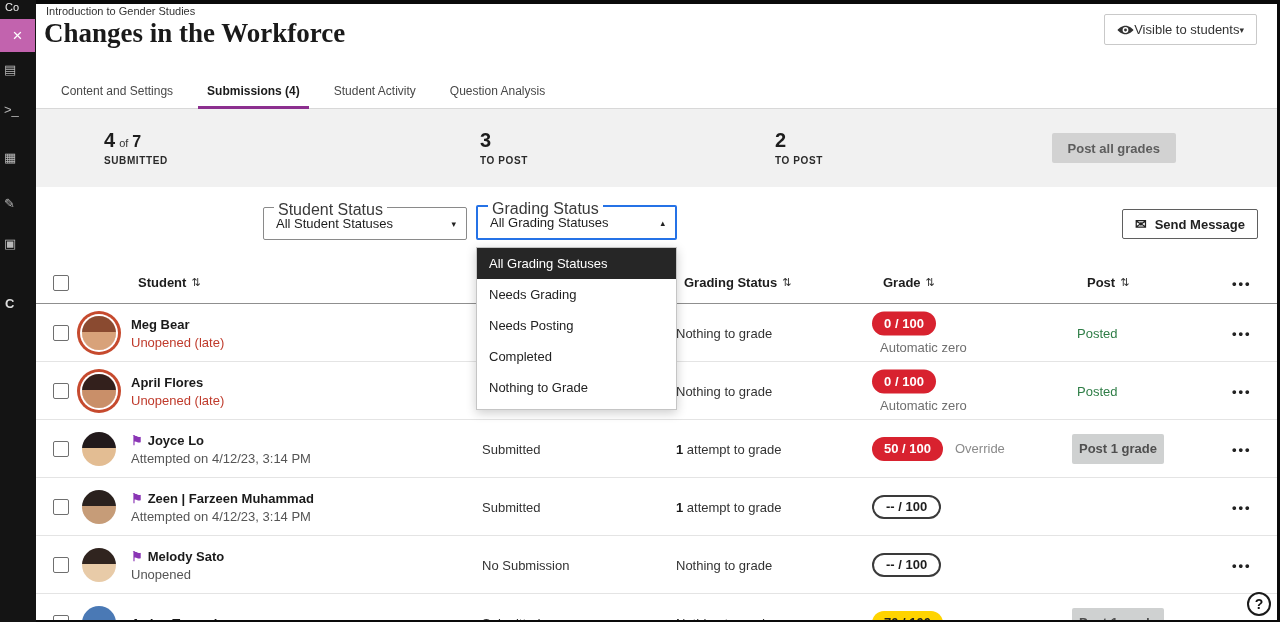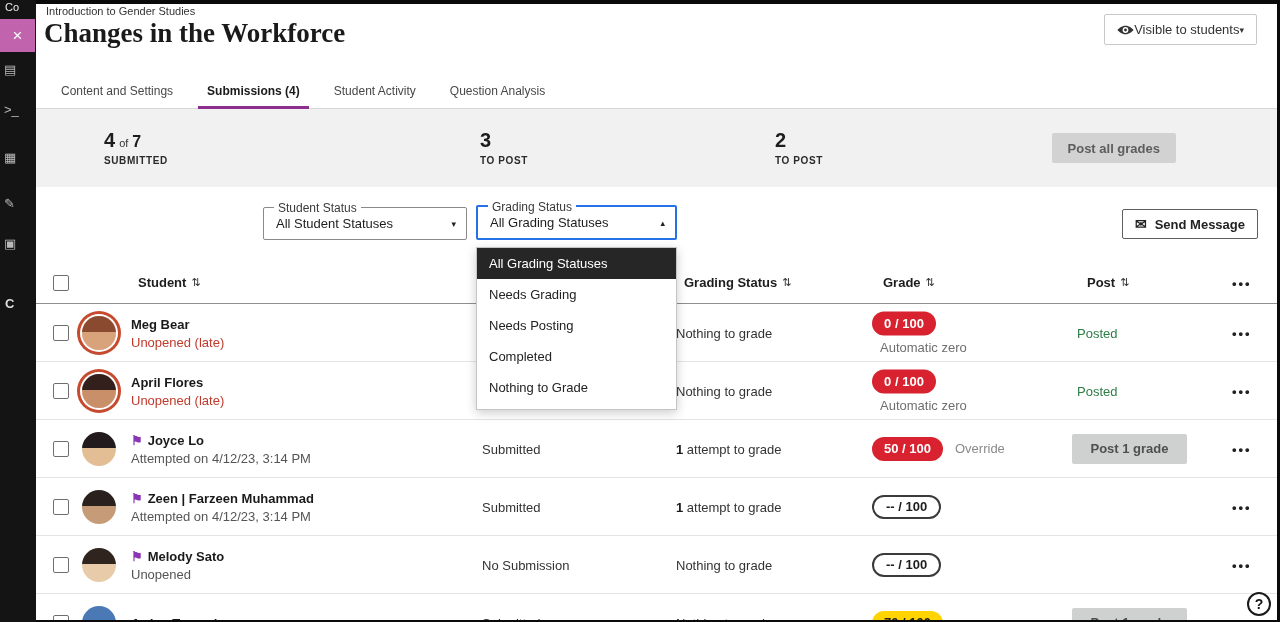--- a/index.html
+++ b/index.html
@@ -45,21 +45,21 @@
                   border:none; border-radius:2px; font-size:13px; font-weight:700; color:#5d5d5d; cursor:pointer; font-family:inherit; }
 
   
   .search-box { position:absolute; left:9px; top:203px; width:206px; height:33px; border:1px solid #b5b5b5; border-radius:2px;
                 display:flex; align-items:center; padding:0 10px; gap:8px; background:#fff; }
   .search-box input { border:none; outline:none; flex:1; font-size:13px; color:#333; font-family:inherit; min-width:0; }
   .search-box input::placeholder { color:#757575; }
 
   .select { position:absolute; top:203px; height:33px; border:1px solid #8a8a8a; border-radius:2px; background:#fff;
             display:flex; align-items:center; padding:0 10px 0 12px; font-size:13px; color:#1d1d1d; cursor:pointer; }
-  .select .lbl { position:absolute; top:-7px; left:10px; font-size:12px; color:#3a3a3a; background:#fff; padding:0 4px; white-space:nowrap; }
+  .select .lbl { position:absolute; top:-7px; left:10px; font-size:16px; color:#3a3a3a; background:#fff; padding:0 4px; white-space:nowrap; }
   .select .val { flex:1; white-space:nowrap; overflow:hidden; }
   .select .caret { font-size:9px; color:#222; margin-left:8px; }
   .select.student { left:227px; width:204px; }
   .select.grading { left:440px; width:201px; top:201px; height:35px; border:2px solid #2572e6; }
 
   .send-btn { position:absolute; right:19px; top:205px; height:30px; display:flex; align-items:center; gap:8px; padding:0 12px;
               border:1px solid #5f5f5f; border-radius:2px; background:#fff; font-size:13px; font-weight:700; color:#222;
               cursor:pointer; font-family:inherit; }
   .send-btn .env { font-size:14px; }
 
@@ -109,21 +109,21 @@
   .pill { min-width:64px; height:24px; border-radius:12px; display:flex; align-items:center; justify-content:center;
           font-size:13px; font-weight:700; padding:0 12px; cursor:pointer; white-space:nowrap; }
   .pill.red { background:#d8222f; color:#fff; }
   .pill.yellow { background:#ffd400; color:#222; }
   .pill.outline { border:2px solid #3a3a3a; color:#1d1d1d; background:#fff; }
   .below { font-size:13px; color:#6f6f6f; padding-left:8px; white-space:nowrap; }
   .side { font-size:13px; color:#8a8a8a; white-space:nowrap; }
 
   .c-post { position:absolute; left:1036px; top:50%; transform:translateY(-50%); }
   .posted { color:#2e7d46; font-size:13px; margin-left:5px; }
-  .post-btn { width:115px; height:30px; background:#cfd1d1; border:none; border-radius:2px; font-size:13px; font-weight:700;
+  .post-btn { width:92px; height:30px; background:#cfd1d1; border:none; border-radius:2px; font-size:13px; font-weight:700;
               color:#4f4f4f; cursor:pointer; font-family:inherit; }
 
   .c-dots, .menu { font-size:13px; font-weight:700; color:#222; letter-spacing:2px; cursor:pointer; }
   .c-dots { position:absolute; left:1196px; top:50%; transform:translateY(-50%); }
 
   .help-btn { position:absolute; right:6px; bottom:4px; width:24px; height:24px; border:2px solid #1a1a1a; border-radius:50%;
               background:#fff; display:flex; align-items:center; justify-content:center; font-weight:700; font-size:14px;
               color:#111; z-index:30; cursor:pointer; }
 </style>
 </head>

